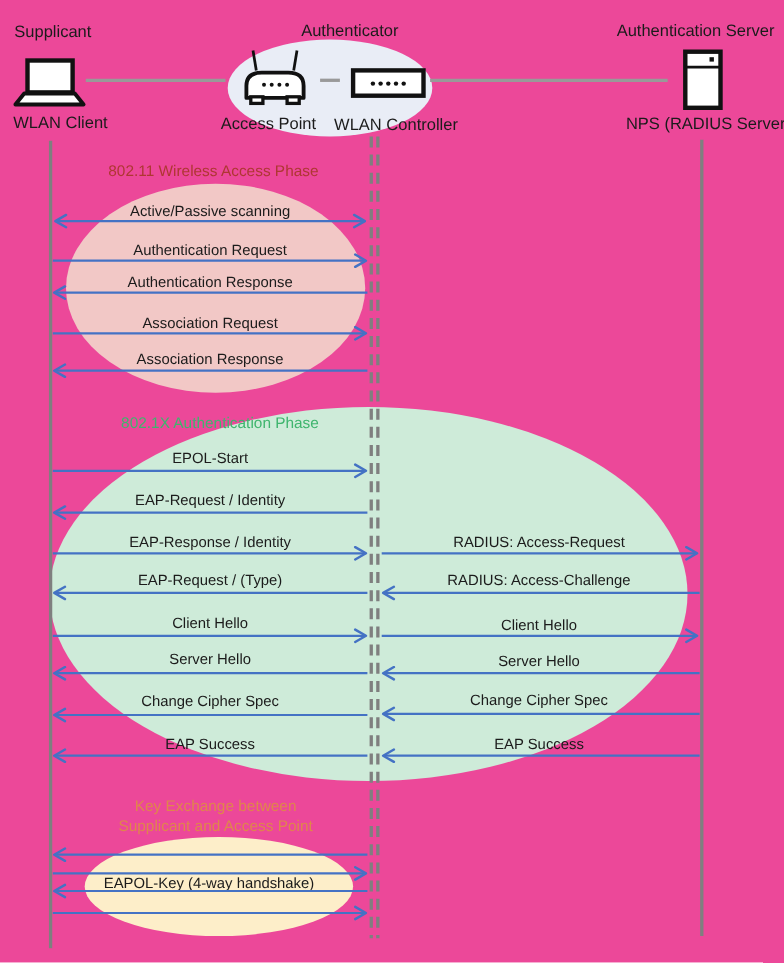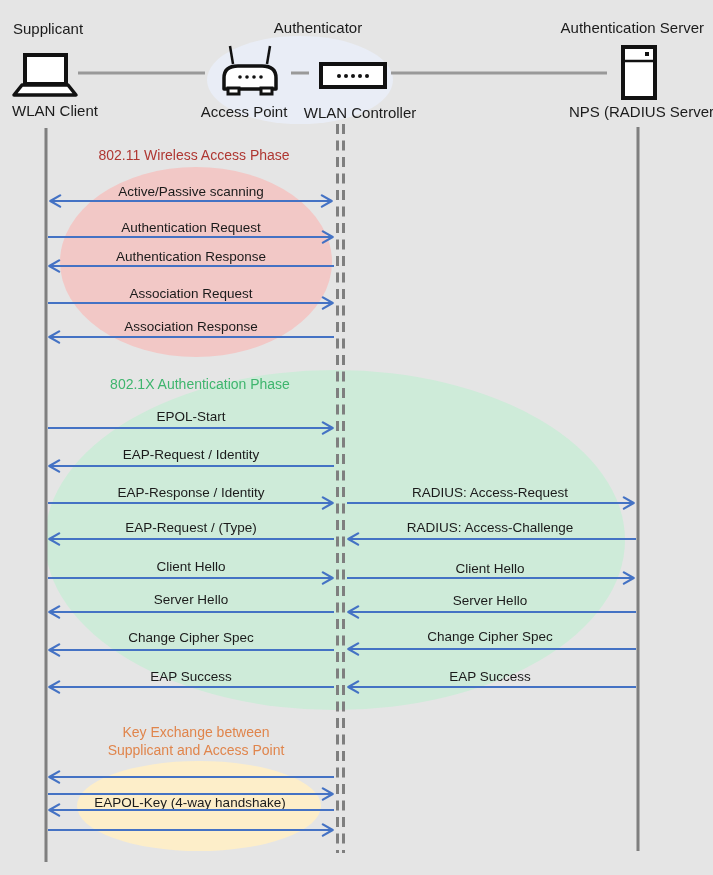--- a/index.html
+++ b/index.html
@@ -1,16 +1,16 @@
 <!DOCTYPE html>
 <html><head>
 <meta charset="utf-8">
 <style>
   html,body { margin:0; padding:0; background:#ffffff; }
-  .stage { width:713px; height:875px; position:relative; background:#e5e5e5; }
+  .stage { width:713px; height:875px; position:relative; background:#ec4899; }
   svg { display:block; }
   text { font-family:"Liberation Sans", sans-serif; }
   .hdr  { font-size:15px; fill:#1b1b1b; }
   .lbl  { font-size:13.5px; fill:#1b1b1b; }
   .ph-red    { font-size:14px; fill:#AF3732; }
   .ph-green  { font-size:14px; fill:#3FB56E; }
   .ph-orange { font-size:14px; fill:#E0854C; }
   .msg   { stroke:#4472C4; stroke-width:2; fill:none; }
   .life  { stroke:#7F7F7F; stroke-width:3; fill:none; }
   .lifed { stroke:#7F7F7F; stroke-width:3; fill:none; stroke-dasharray:10 6.5; }

